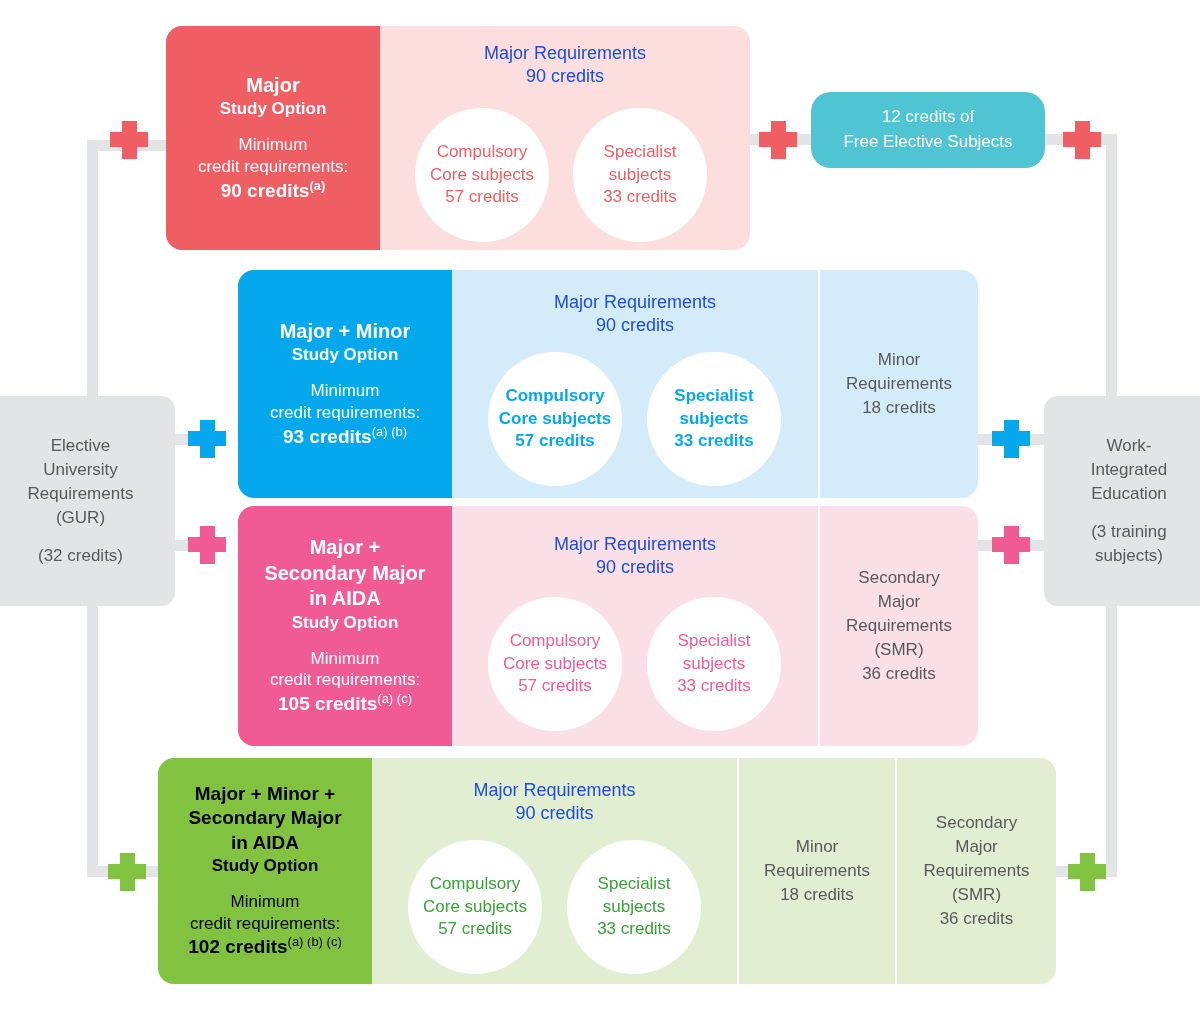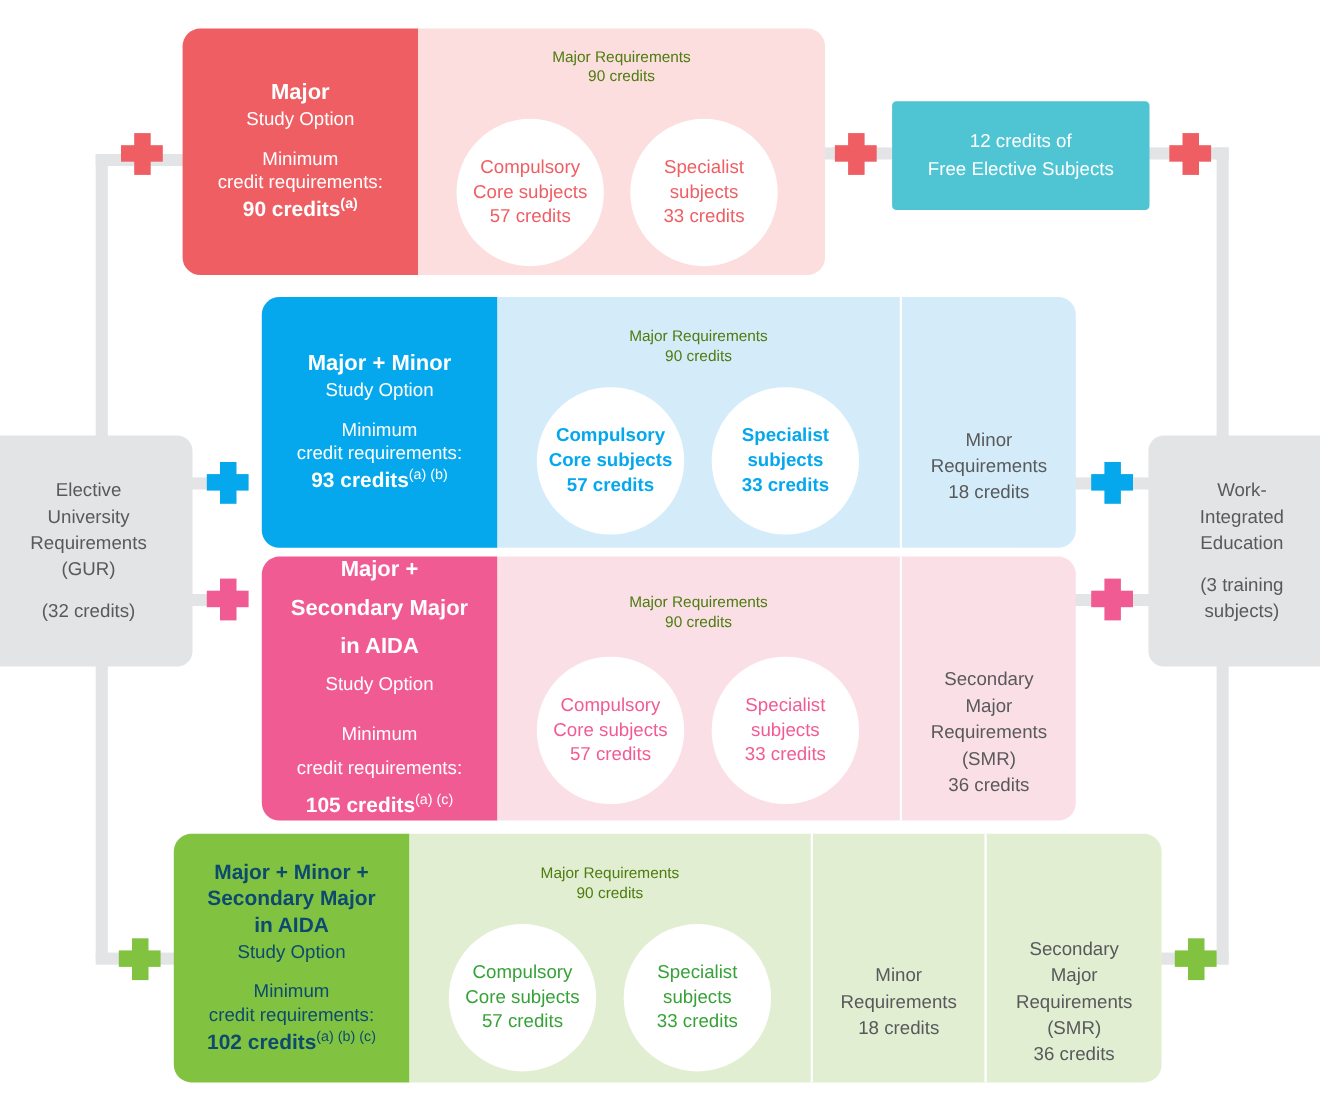--- a/index.html
+++ b/index.html
@@ -25,33 +25,33 @@
   }
   .grayline{position:absolute;background:#e3e4e6;}
   
   .plus{position:absolute;}
   .plus .h,.plus .v{position:absolute;}
   .plus .h{left:0;top:11px;width:38px;height:15px;}
   .plus .v{left:11.5px;top:0;width:15px;height:38px;}
 
   
   .opt-title{font-weight:bold;}
-  .opt-sub{font-weight:normal;}
+  .opt-sub{font-weight:bold;}
   .sup{font-size:13px;vertical-align:super;font-weight:bold;}
   .supn{font-size:13px;vertical-align:super;font-weight:normal;}
 
-  .panel-head{color:#4d7c0f;font-size:14px;line-height:1.3;}
+  .panel-head{color:#1d4ed8;font-size:18px;line-height:1.3;}
   .circle{
     position:absolute;
     border-radius:50%;
     background:#ffffff;
     display:flex;align-items:center;justify-content:center;
     text-align:center;font-size:17px;line-height:1.35;
   }
-  .side-req{color:#58595b;font-size:17px;line-height:1.42;margin-top:40px;}
+  .side-req{color:#58595b;font-size:17px;line-height:1.42;}
   .gray-box{
     background:#e3e4e6;color:#58595b;font-size:17px;line-height:1.42;
     border-radius:14px;
   }
   .divider{position:absolute;width:2px;background:#ffffff;}
 </style>
 </head>
 <body>
 
 <div id="stage">
@@ -93,21 +93,21 @@
     <div>Compulsory</div>
     <div>Core subjects</div>
     <div>57 credits</div>
   </div>
   <div class="circle" style="left:573px;top:108px;width:134px;height:134px;color:#ee5e63;flex-direction:column;">
     <div>Specialist</div>
     <div>subjects</div>
     <div>33 credits</div>
   </div>
 
-  <div class="box" style="left:811px;top:92px;width:234px;height:99px;background:#4fc4d3;border-radius:4px;flex-direction:column;color:#ffffff;font-size:17px;line-height:1.45;">
+  <div class="box" style="left:811px;top:92px;width:234px;height:76px;background:#4fc4d3;border-radius:20px;flex-direction:column;color:#ffffff;font-size:17px;line-height:1.45;">
     <div>12 credits of</div>
     <div>Free Elective Subjects</div>
   </div>
 
   <div class="plus" style="left:110px;top:121px;width:38px;height:38px;">
     <div class="h" style="background:#ee5e63;"></div>
       <div class="v" style="background:#ee5e63;"></div>
   </div>
   <div class="plus" style="left:759px;top:121px;width:38px;height:38px;">
     <div class="h" style="background:#ee5e63;"></div>
@@ -157,21 +157,21 @@
     <div class="h" style="background:#05a8ec;"></div>
       <div class="v" style="background:#05a8ec;"></div>
   </div>
 
   <div class="box" style="left:452px;top:506px;width:526px;height:240px;background:#fbdfe7;border-radius:0 16px 16px 0;"></div>
   <div class="divider" style="left:818px;top:506px;height:240px;"></div>
   <div class="box" style="left:452px;top:528px;width:366px;height:56px;flex-direction:column;">
     <div class="panel-head">Major Requirements</div>
     <div class="panel-head">90 credits</div>
   </div>
-  <div class="box" style="left:238px;top:506px;width:214px;height:240px;background:#f15b93;border-radius:16px 0 0 16px;flex-direction:column;color:#ffffff;justify-content:space-between;">
+  <div class="box" style="left:238px;top:506px;width:214px;height:240px;background:#f15b93;border-radius:16px 0 0 16px;flex-direction:column;color:#ffffff;">
     <div class="opt-title" style="font-size:20px;">Major +</div>
     <div class="opt-title" style="font-size:20px;">Secondary Major</div>
     <div class="opt-title" style="font-size:20px;">in AIDA</div>
     <div class="opt-sub" style="font-size:17px;margin-bottom:14px;">Study Option</div>
     <div style="font-size:17px;">Minimum</div>
     <div style="font-size:17px;">credit requirements:</div>
     <div style="font-size:19px;font-weight:bold;">
       <span>105 credits</span><span class="supn">(a) (c)</span>
     </div>
   </div>
@@ -201,21 +201,21 @@
       <div class="v" style="background:#f15b93;"></div>
   </div>
 
   <div class="box" style="left:372px;top:758px;width:684px;height:226px;background:#e2eed2;border-radius:0 16px 16px 0;"></div>
   <div class="divider" style="left:737px;top:758px;height:226px;"></div>
   <div class="divider" style="left:895px;top:758px;height:226px;"></div>
   <div class="box" style="left:372px;top:774px;width:365px;height:56px;flex-direction:column;">
     <div class="panel-head">Major Requirements</div>
     <div class="panel-head">90 credits</div>
   </div>
-  <div class="box" style="left:158px;top:758px;width:214px;height:226px;background:#81c341;border-radius:16px 0 0 16px;flex-direction:column;color:#0c4a6e;">
+  <div class="box" style="left:158px;top:758px;width:214px;height:226px;background:#81c341;border-radius:16px 0 0 16px;flex-direction:column;color:#000000;">
     <div class="opt-title" style="font-size:19px;">Major + Minor +</div>
     <div class="opt-title" style="font-size:19px;">Secondary Major</div>
     <div class="opt-title" style="font-size:19px;">in AIDA</div>
     <div class="opt-sub" style="font-size:17px;margin-bottom:14px;">Study Option</div>
     <div style="font-size:17px;">Minimum</div>
     <div style="font-size:17px;">credit requirements:</div>
     <div style="font-size:19px;font-weight:bold;">
       <span>102 credits</span><span class="supn">(a) (b) (c)</span>
     </div>
   </div>

